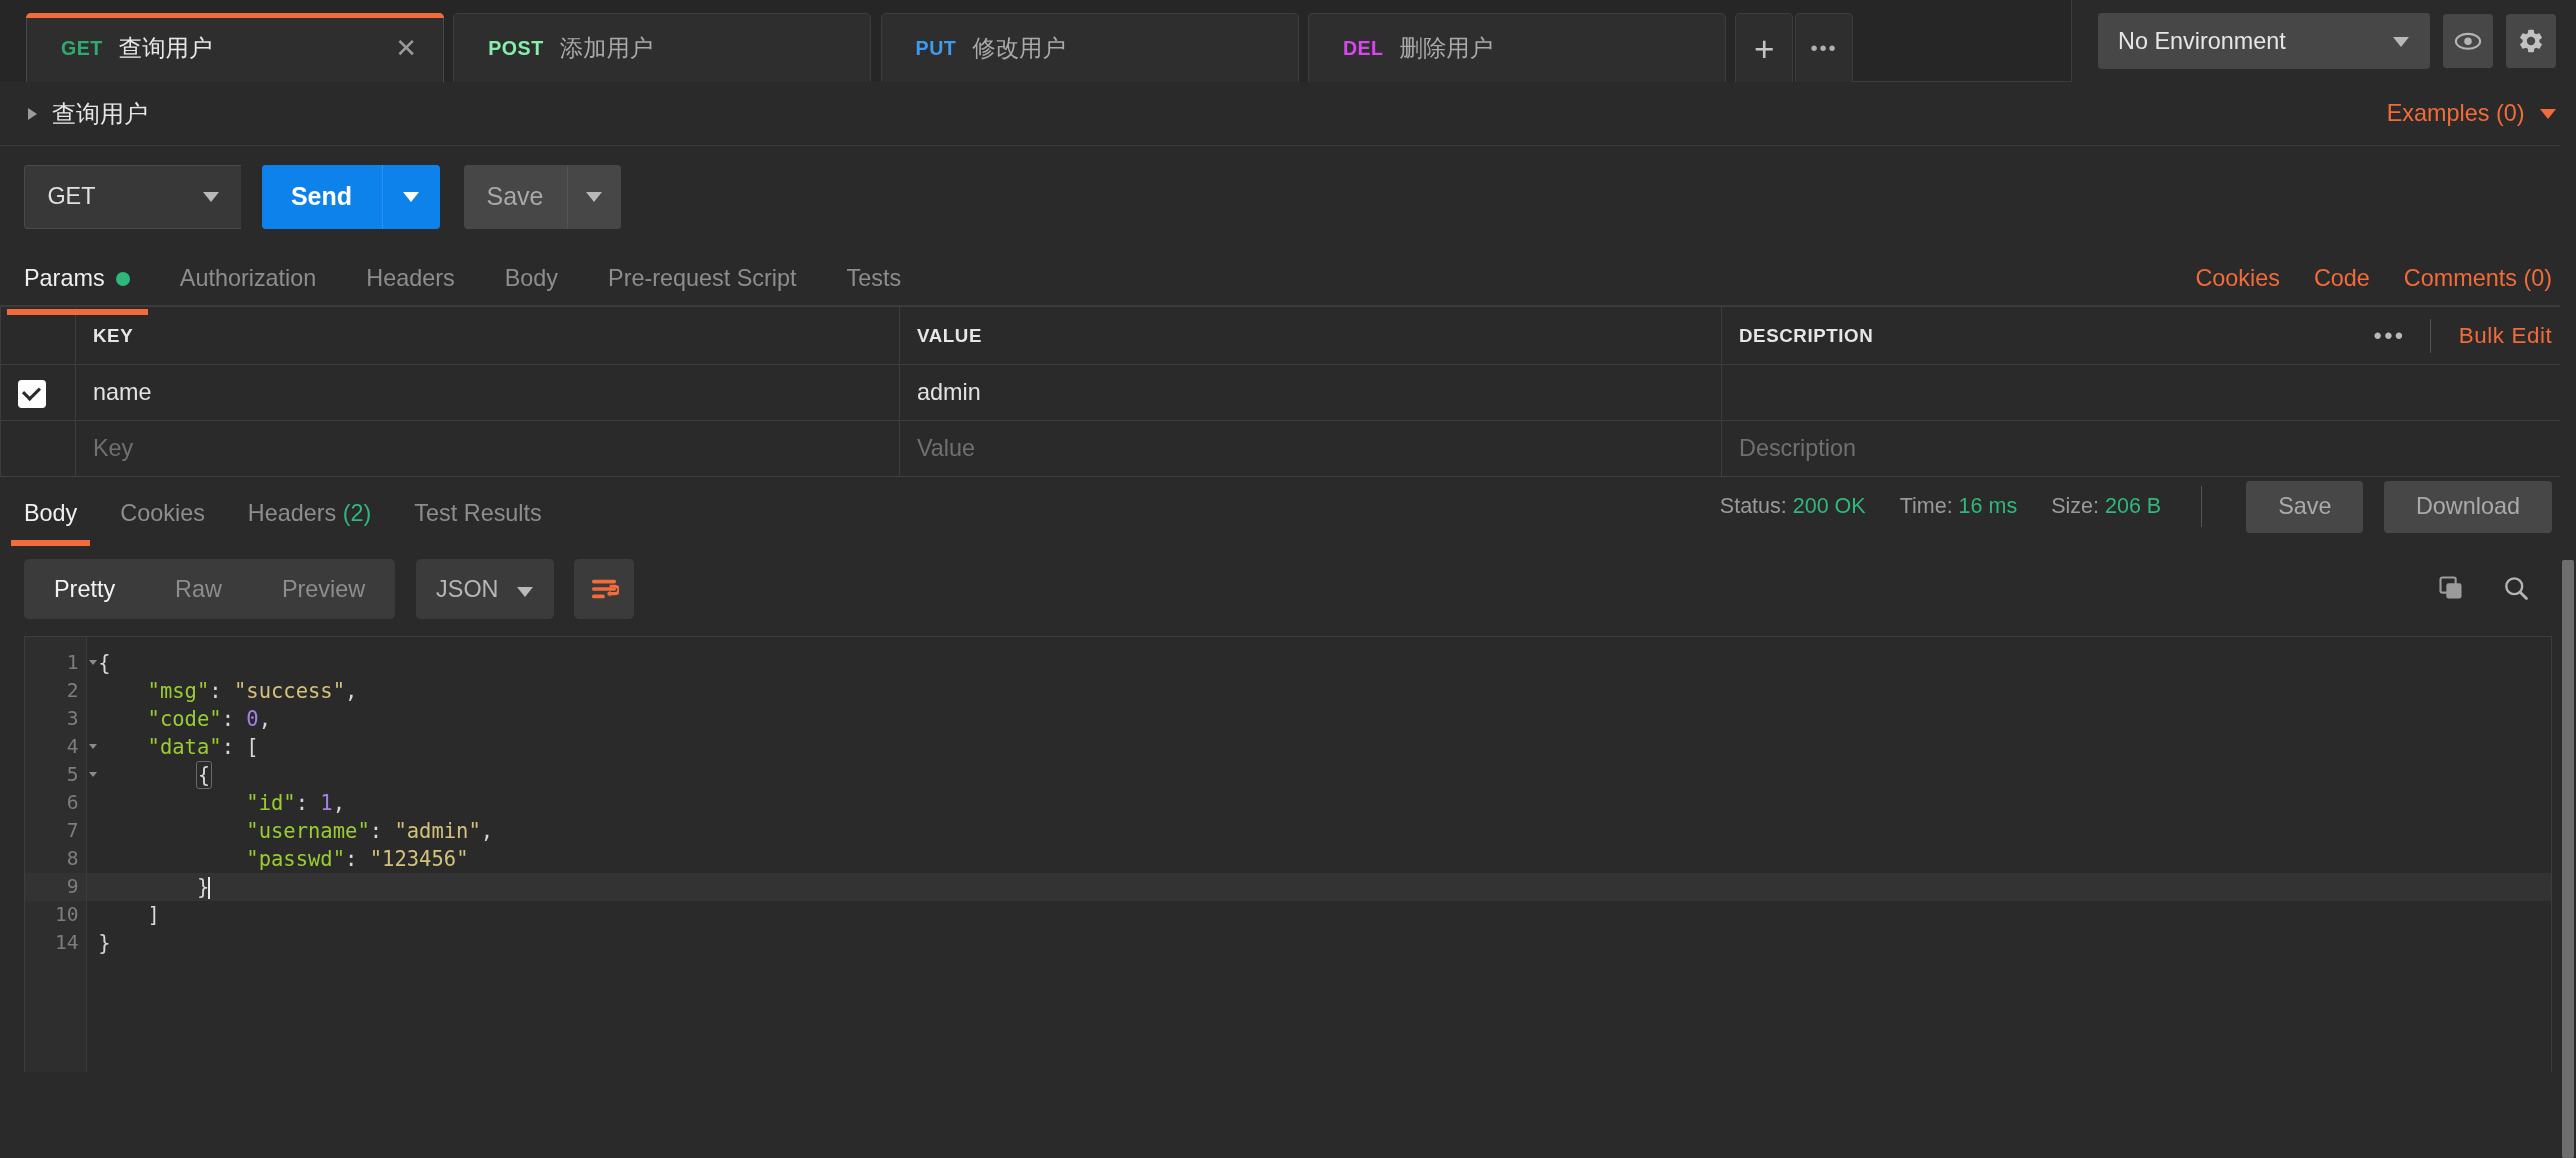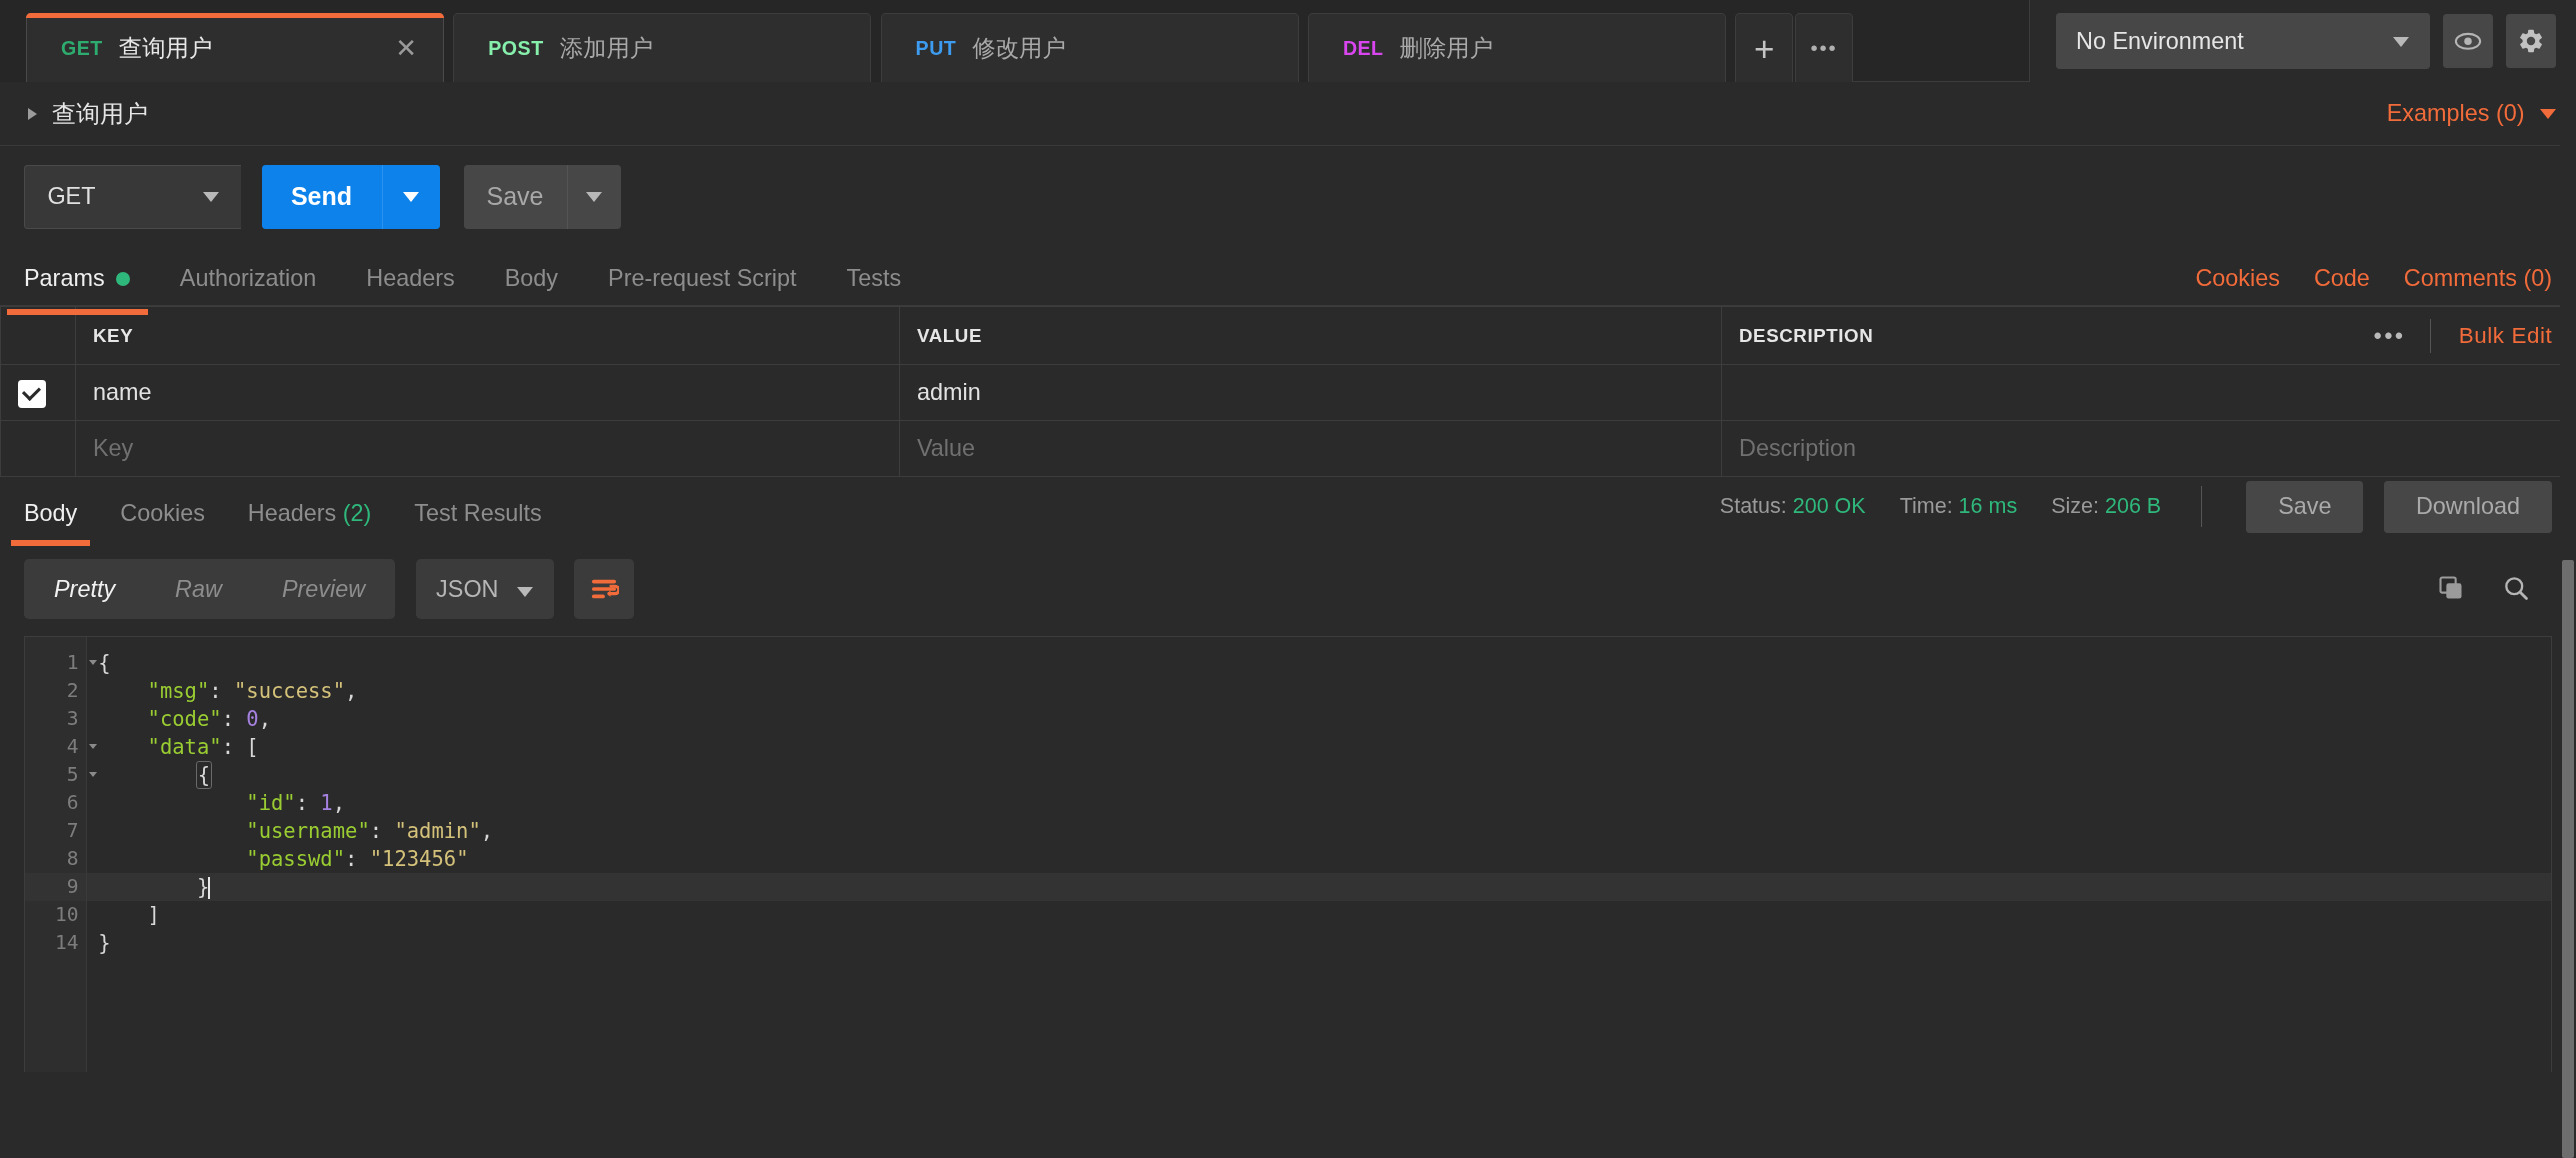--- a/index.html
+++ b/index.html
@@ -92,21 +92,21 @@
     right: 0; top: 0;
     height: 82px;
     display: flex; align-items: center;
     gap: 13px;
     padding-right: 20.5px;
     background: #2a2a2a;
     border-left: 0.9px solid #3d3d3d;
     padding-left: 26px;
   }
   .env-select {
-    width: 374px; height: 56px;
+    width: 332px; height: 56px;
     background: #474747;
     border-radius: 3.7px;
     display: flex; align-items: center;
     padding: 0 20.5px;
     color: #e6e6e6;
     font-size: 23.4px;
     cursor: pointer;
   }
   .env-select .caret { margin-left: auto; color: #9f9f9f; font-size: 15px; }
   .env-icon-btn {
@@ -343,21 +343,21 @@
     display: flex; align-items: center;
     padding: 17px 24px;
     background: #2a2a2a;
   }
   .seg {
     display: flex; background: #3b3b3b; border-radius: 4.7px; overflow: hidden;
     height: 60px;
   }
   .seg div {
     display: flex; align-items: center; justify-content: center;
-    padding: 0 30px; font-size: 23.4px; color: #8d8d8d; cursor: pointer; font-style: italic;
+    padding: 0 30px; font-size: 23.4px; color: #8d8d8d; cursor: pointer;
   }
   .seg div.active { color: #f2f2f2; }
   .fmt-select {
     height: 60px; width: 138px;
     background: #3b3b3b; border-radius: 4.7px;
     display: flex; align-items: center;
     padding: 0 20.5px; margin-left: 20.5px;
     color: #b6b6b6; font-size: 23.4px; cursor: pointer;
   }
   .fmt-select .caret { margin-left: auto; }

